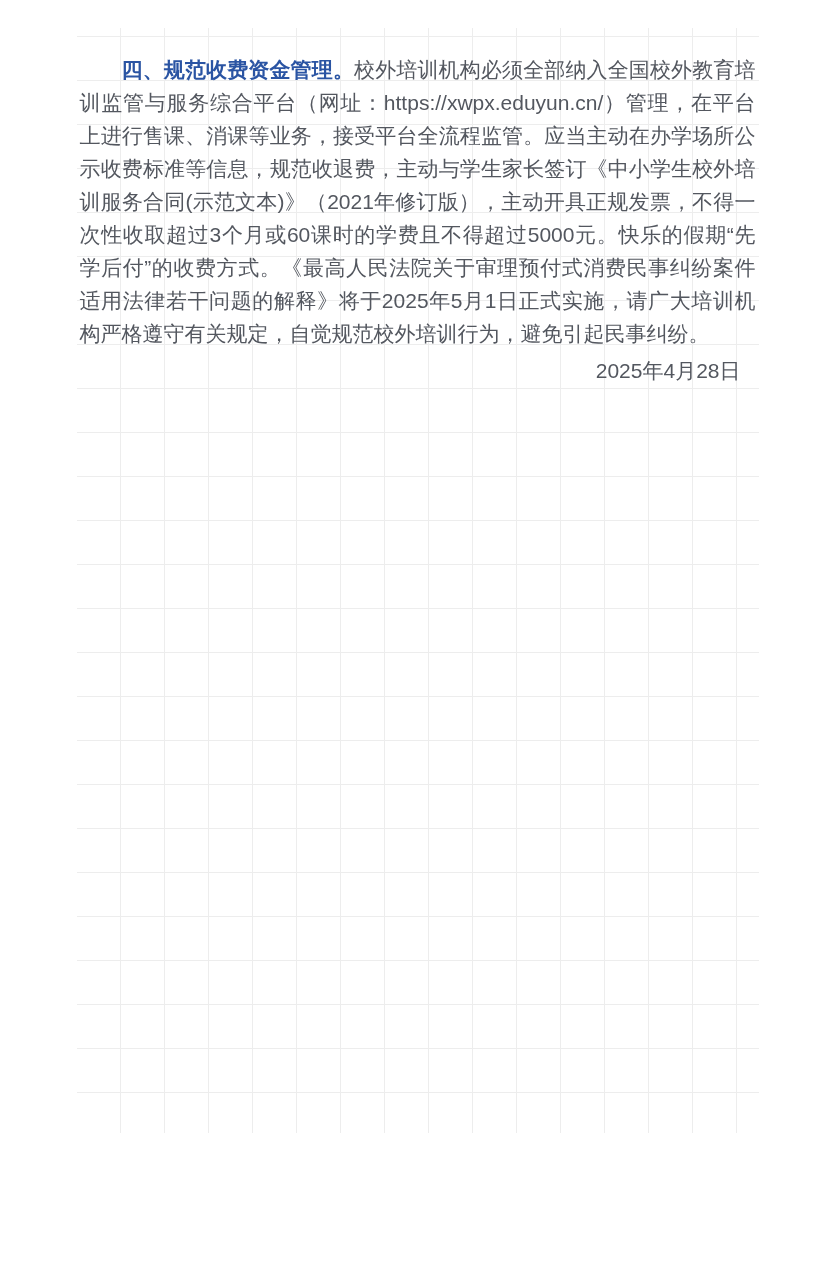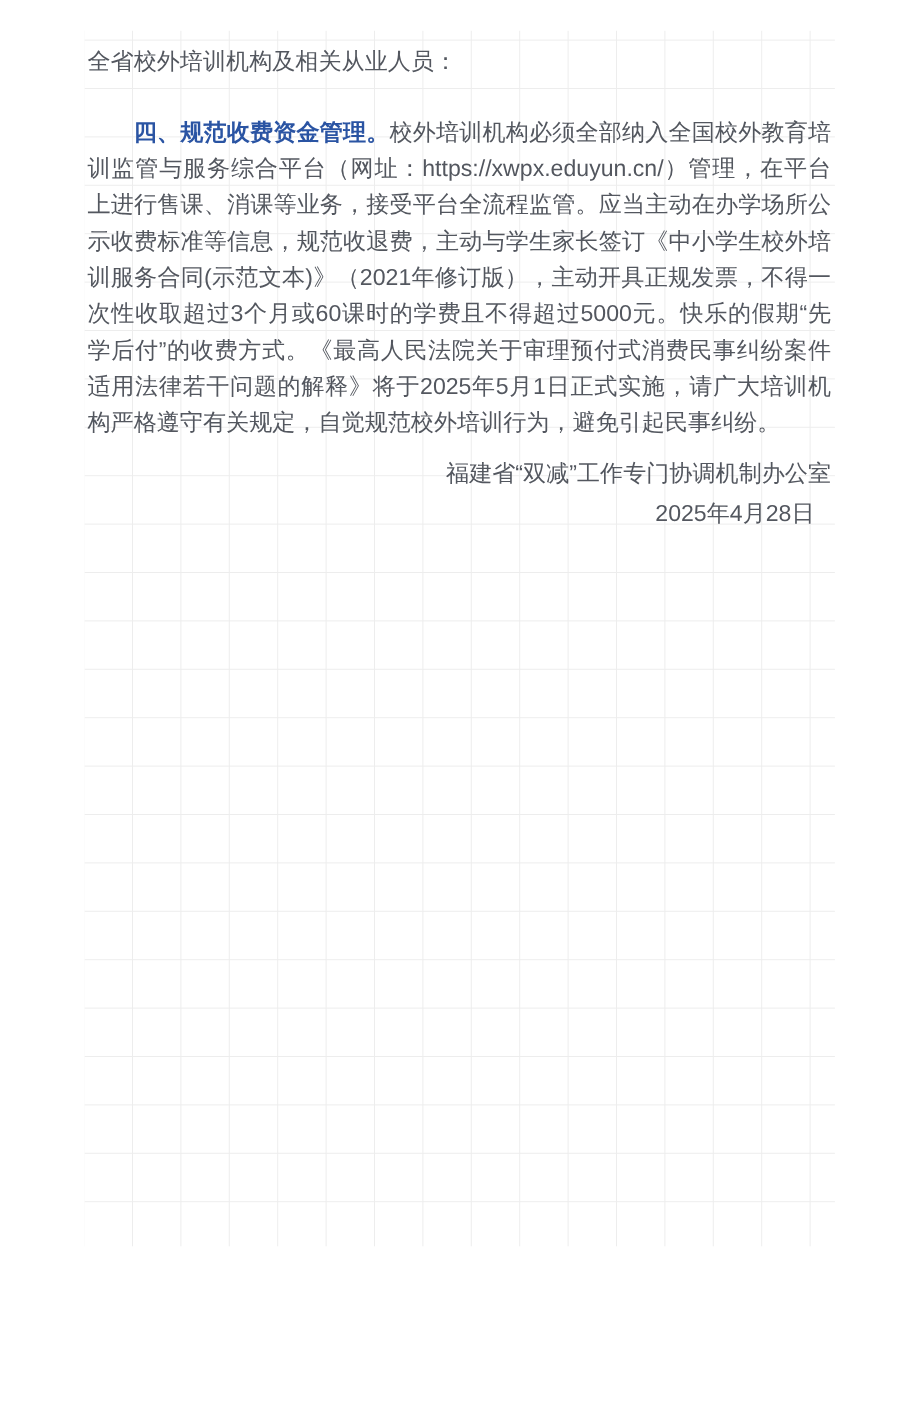--- a/index.html
+++ b/index.html
@@ -55,30 +55,28 @@
     padding-right: 15px;
   }
 </style>
 </head>
 <body>
 
 <div class="page">
 
   <div class="paper">
 
-    <p class="salutation">全省校外培训机构及相关从业人员：</p>
 
 
 
 
 
     <p class="para indent">
       <strong class="heading">四、规范收费资金管理。</strong><span>校外培训机构必须全部纳入全国校外教育培训监管与服务综合平台（网址：https://xwpx.eduyun.cn/）管理，在平台上进行售课、消课等业务，接受平台全流程监管。应当主动在办学场所公示收费标准等信息，规范收退费，主动与学生家长签订《中小学生校外培训服务合同(示范文本)》（2021年修订版），主动开具正规发票，不得一次性收取超过3个月或60课时的学费且不得超过5000元。快乐的假期“先学后付”的收费方式。《最高人民法院关于审理预付式消费民事纠纷案件适用法律若干问题的解释》将于2025年5月1日正式实施，请广大培训机构严格遵守有关规定，自觉规范校外培训行为，避免引起民事纠纷。</span>
     </p>
 
 
-    <p class="para right signature">福建省“双减”工作专门协调机制办公室</p>
 
     <p class="para right date">2025年4月28日</p>
 
   </div>
 
 </div>
 
 </body></html>

